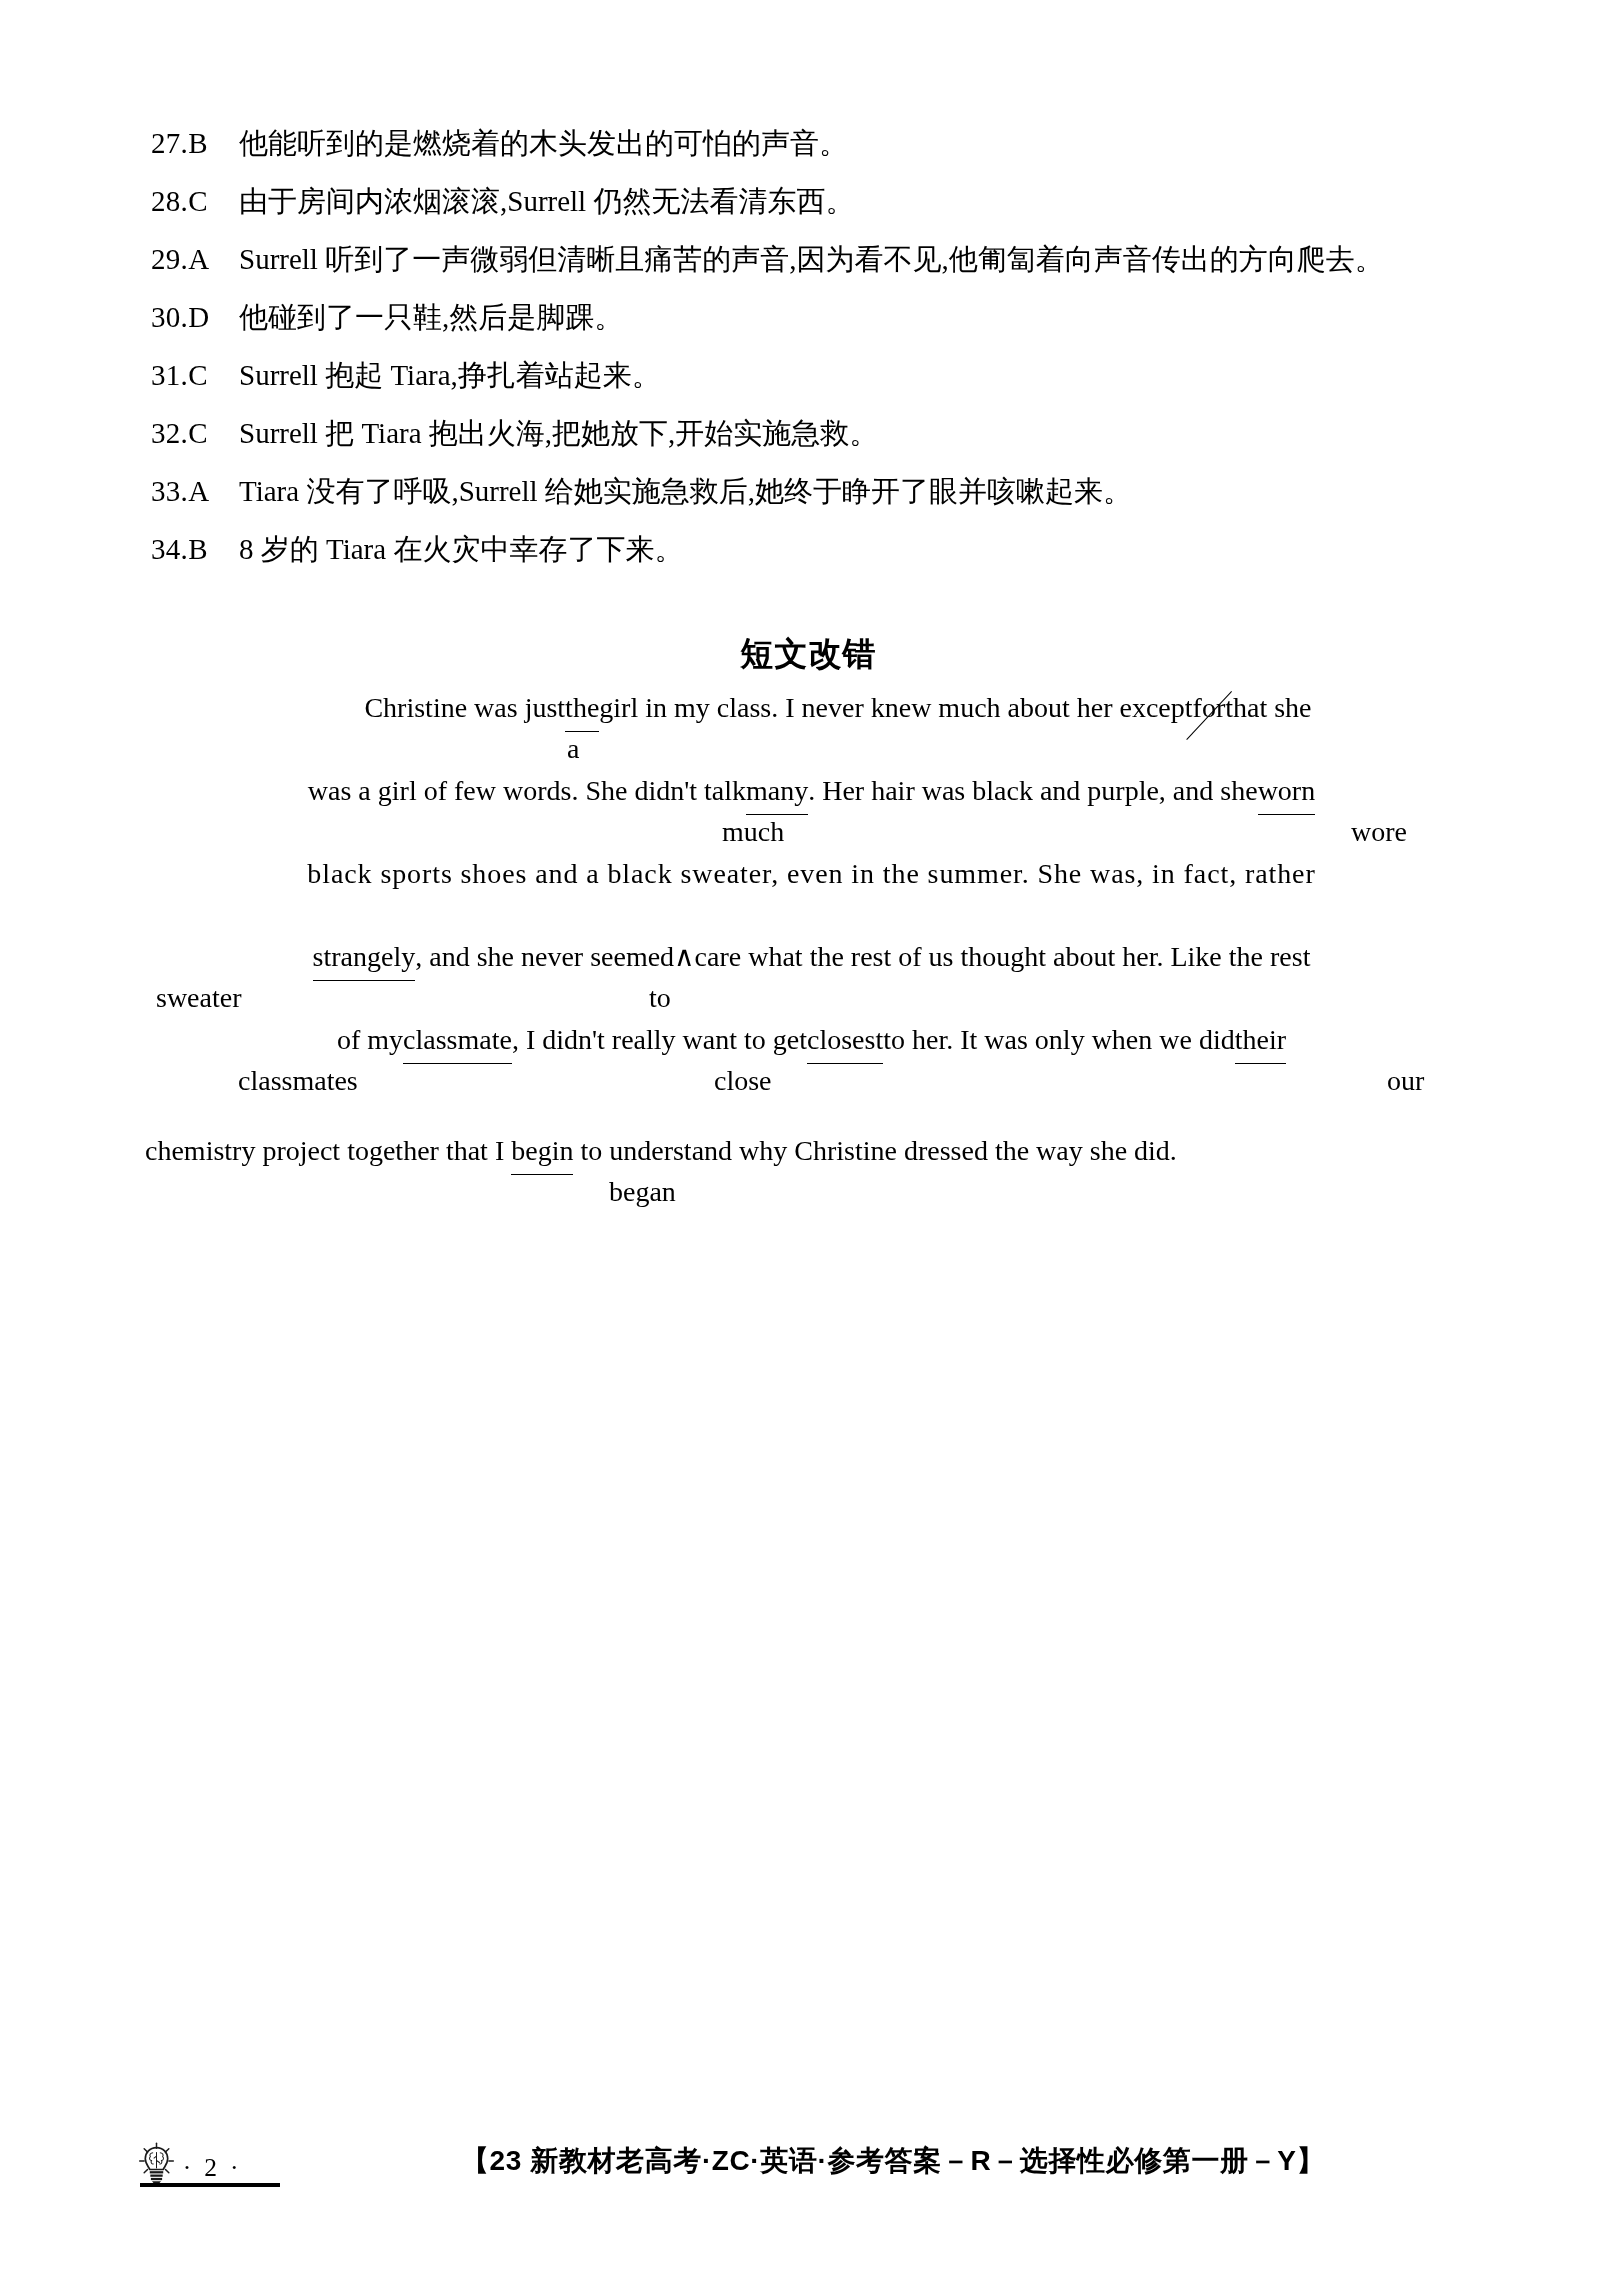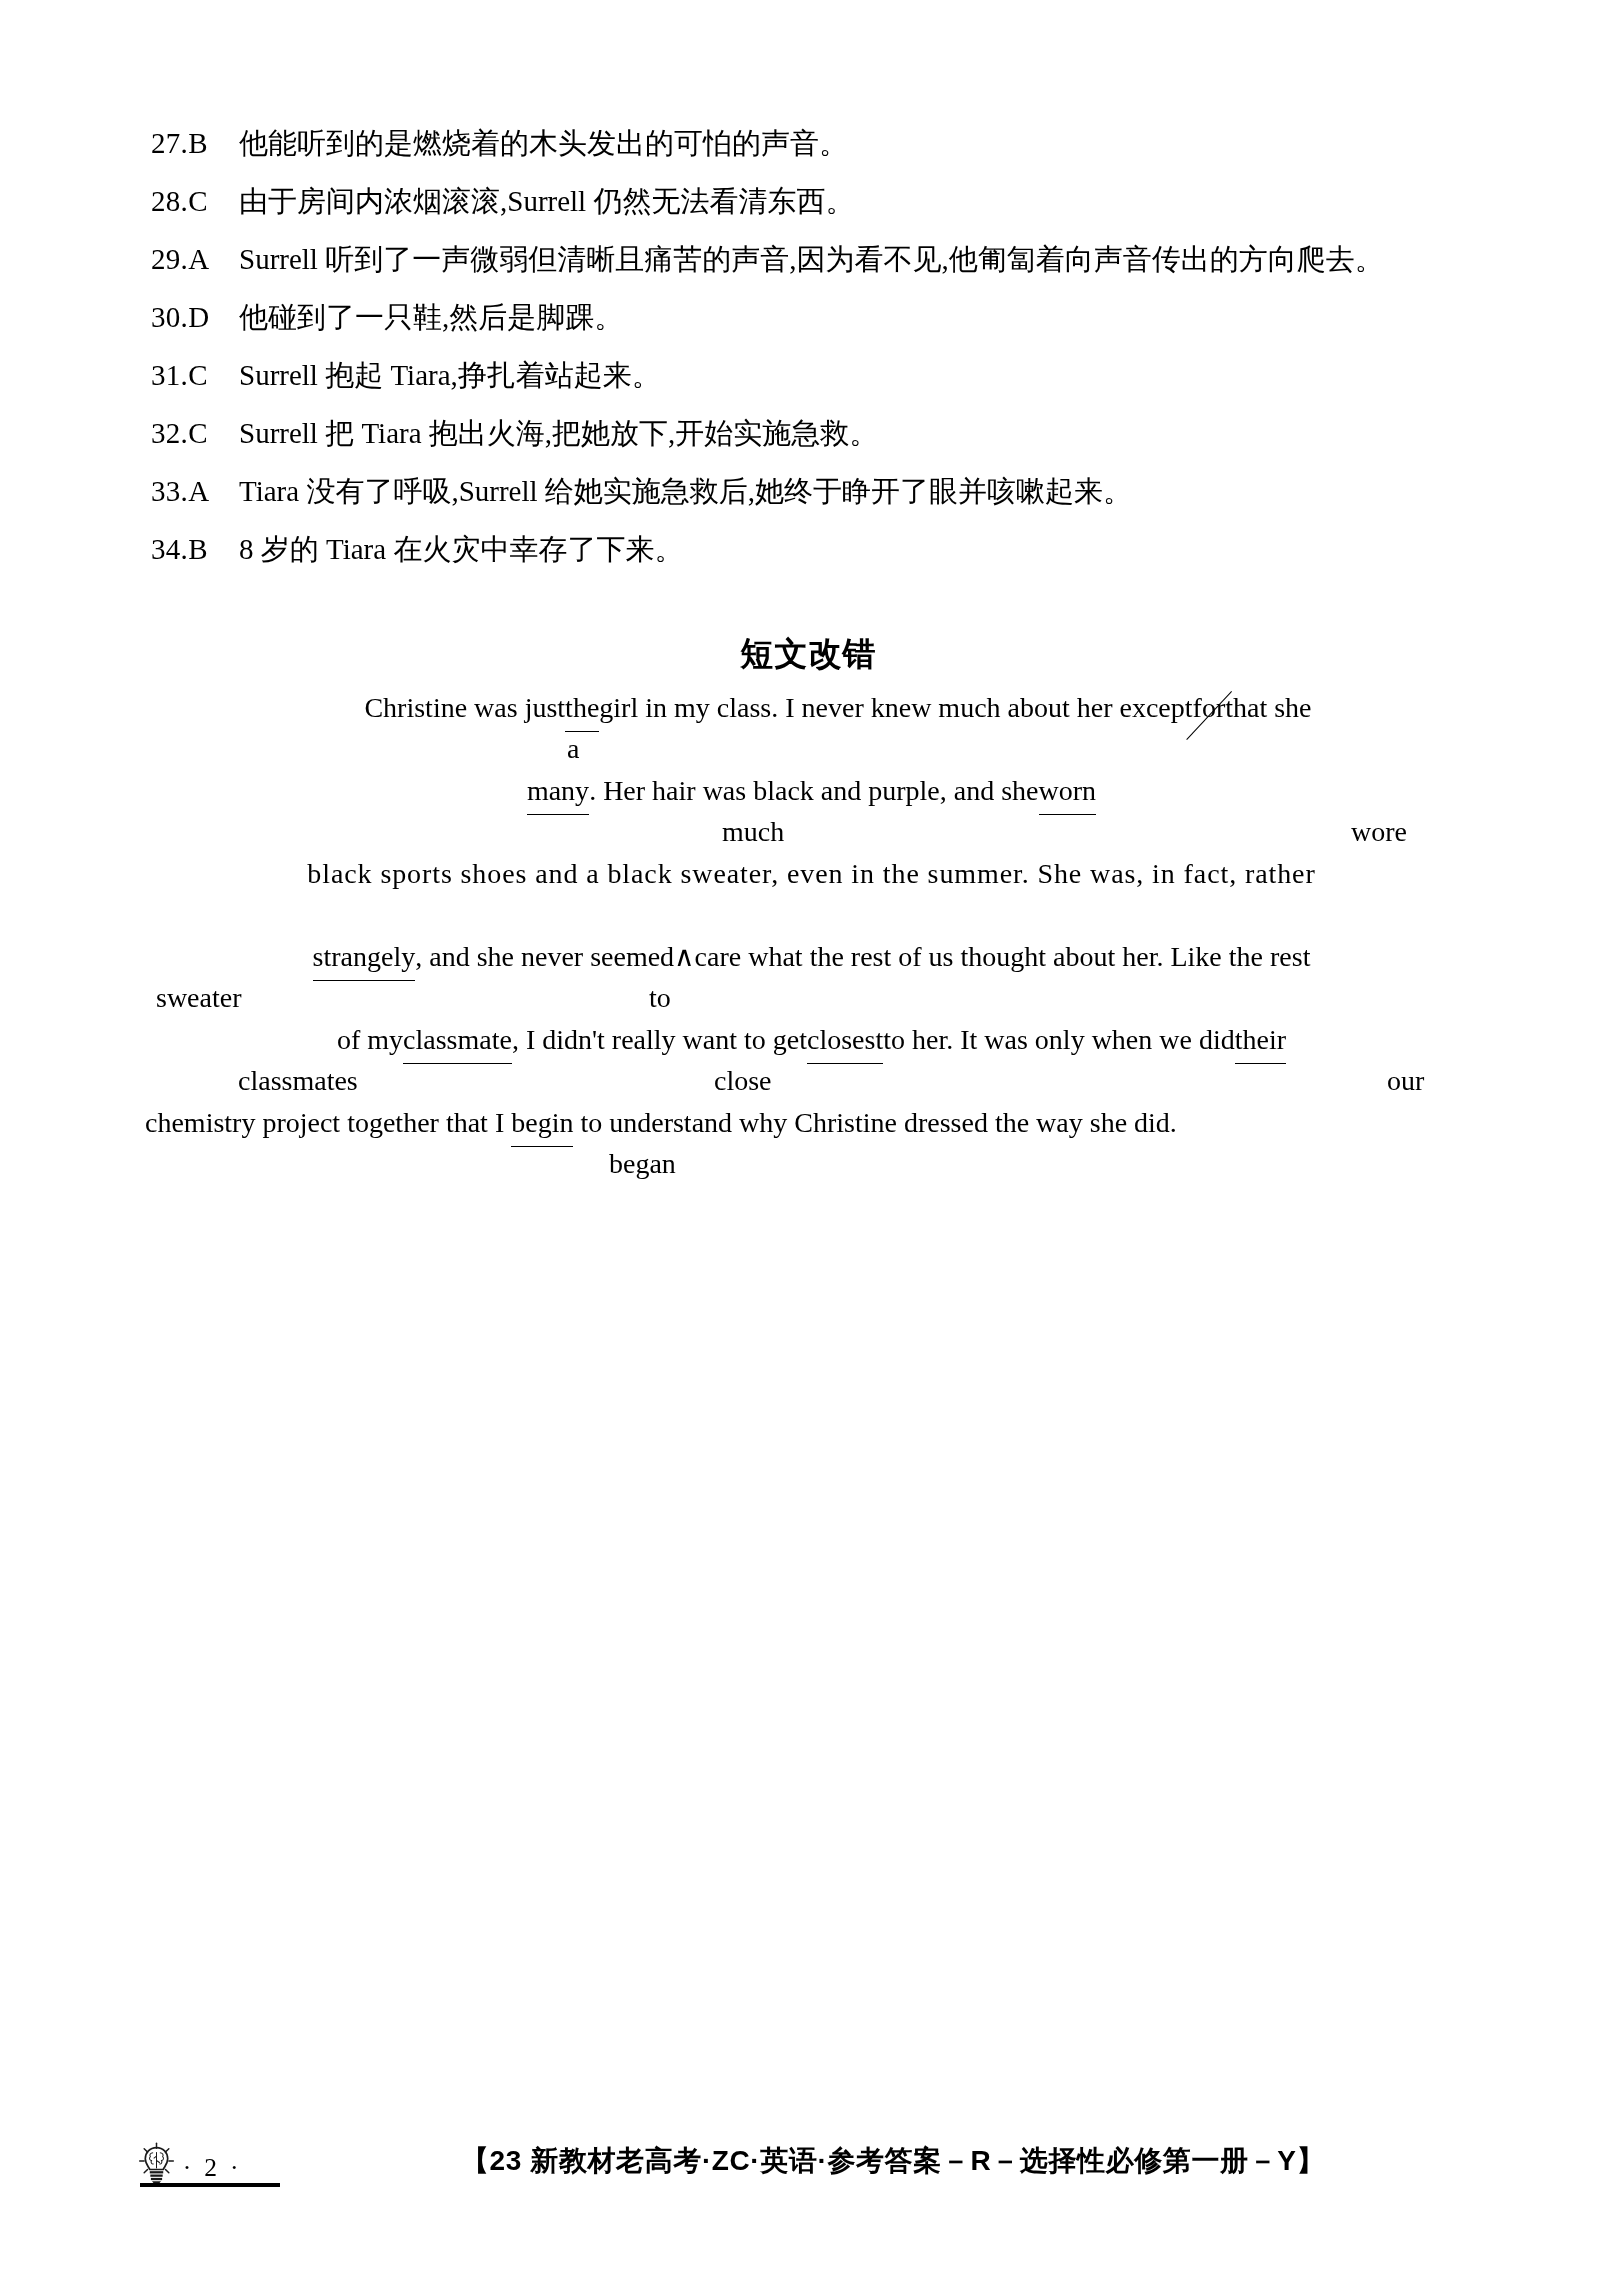--- a/index.html
+++ b/index.html
@@ -67,21 +67,21 @@
     position: absolute;
     left: 145px;
     top: 687px;
     width: 1333px;
     font-size: 28px;
   }
   .pline {
     position: relative;
     height: 83px;
   }
-  .pline:last-child { height: 78px; }
+  .pline:last-child { height: 78px; margin-top: 28px; }
   .ptext {
     position: absolute;
     left: 0;
     top: 0;
     width: 100%;
     display: flex;
     justify-content: center;
     white-space: nowrap;
     line-height: 41px;
   }
@@ -227,20 +227,21 @@
         <span class="w under">the</span>
         <span class="w">girl in my class.  I never knew much about her except</span>
         <span class="w strike">for</span>
         <span class="w">that she</span>
       </div>
       <div class="fix" style="left:422px;">a</div>
     </div>
 
     <div class="pline">
       <div class="ptext">
+        <span class="w">was a girl of few words.  She didn't talk</span>
         <span class="w under">many</span>
         <span class="w">.  Her hair was black and purple, and she</span>
         <span class="w under">worn</span>
       </div>
       <div class="fix" style="left:577px;">much</div>
       <div class="fix" style="left:1206px;">wore</div>
     </div>
 
     <div class="pline">
       <div class="ptext">

